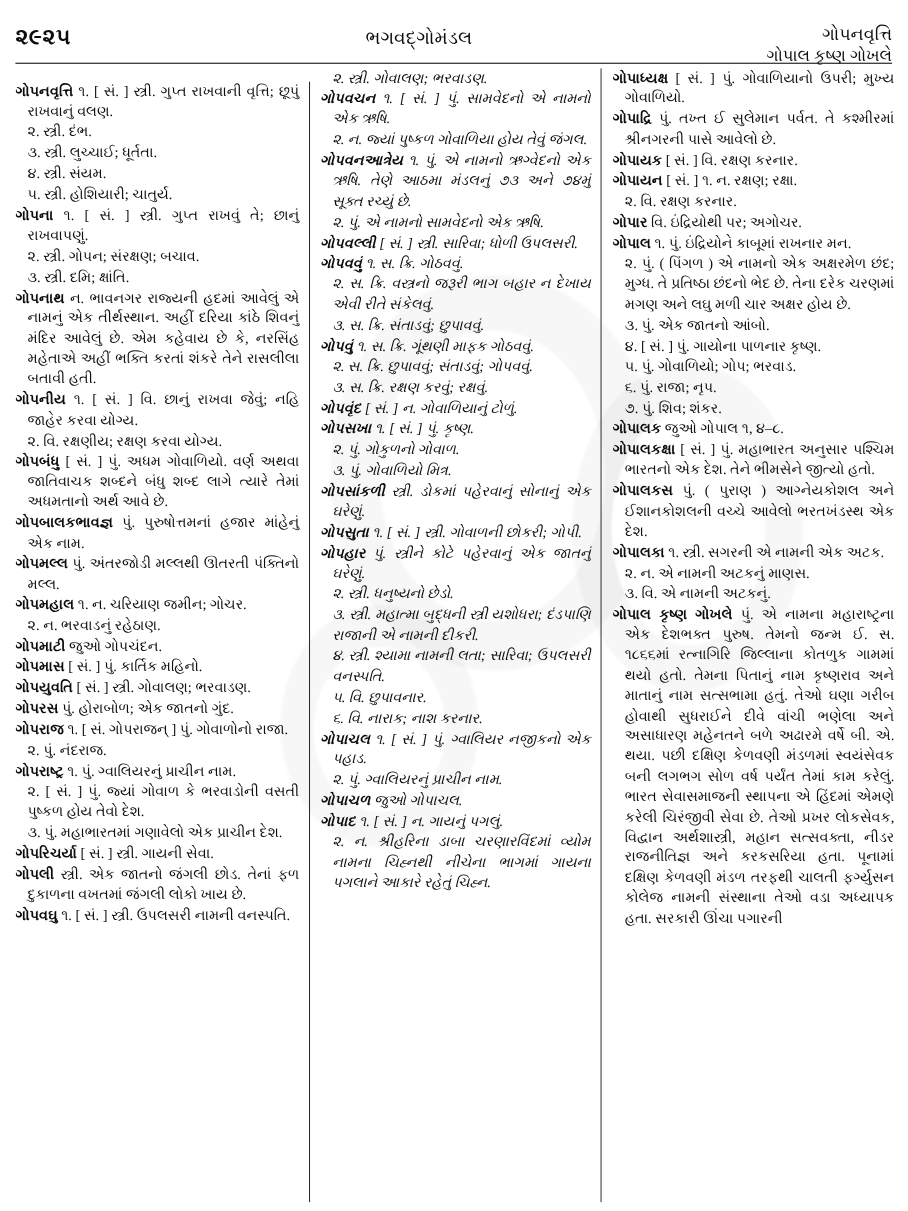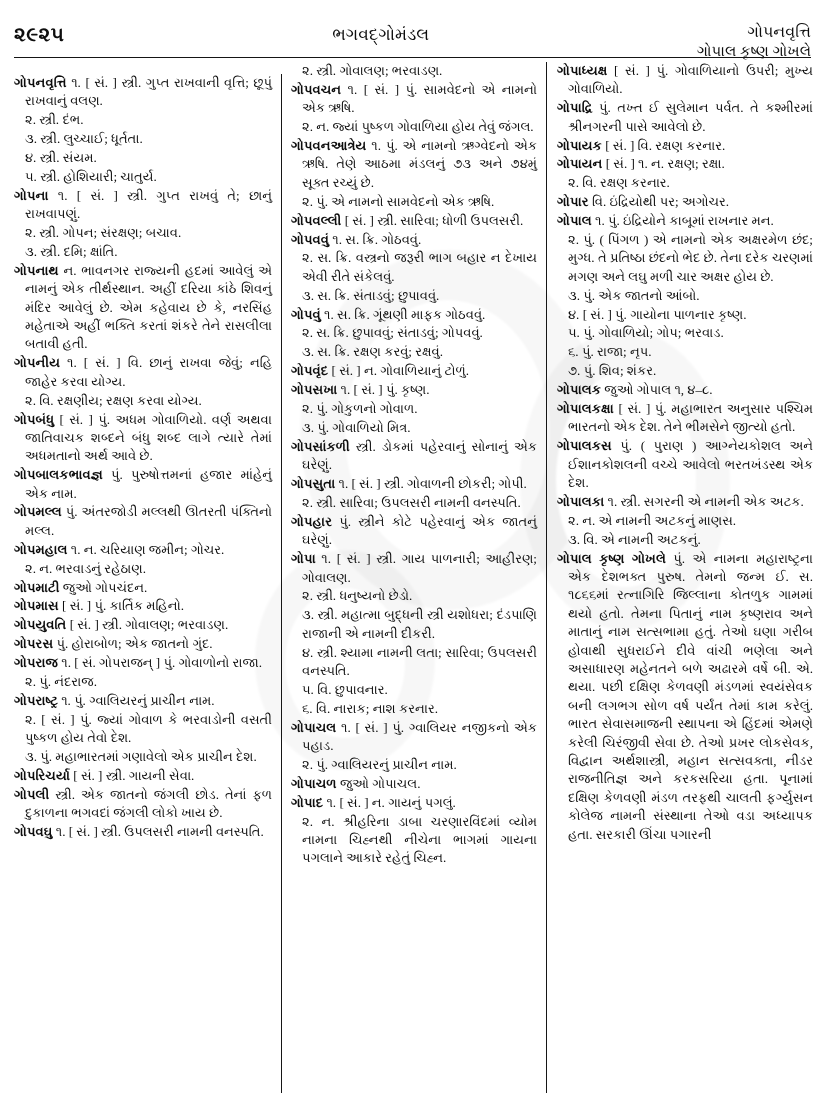--- a/index.html
+++ b/index.html
@@ -87,21 +87,21 @@
     right: 12px;
     bottom: 8px;
     display: flex;
   }
   .col {
     position: relative;
     box-sizing: border-box;
     overflow: hidden;
   }
   .col.c1 { width: 268px; padding-right: 10px; margin-top: 12px; }
-  .col.c2 { width: 265px; padding-left: 9px; padding-right: 10px; }
+  .col.c2 { width: 265px; padding-left: 9px; padding-right: 10px; font-style: italic; }
   .col.c3 { width: 266px; padding-left: 10px; }
   .col-div {
     position: absolute;
     top: 0;
     bottom: 0;
     width: 1px;
     background: #161616;
   }
   .col.c1 .col-div { right: 0; }
   .col.c2 .col-div { right: 0; }
@@ -172,21 +172,21 @@
         <p class="entry"><b>ગોપમાટી</b><span> જુઓ ગોપચંદન.</span></p>
         <p class="entry"><b>ગોપમાસ</b><span> [ સં. ] પું. કાર્તિક મહિનો.</span></p>
         <p class="entry"><b>ગોપયુવતિ</b><span> [ સં. ] સ્ત્રી. ગોવાલણ; ભરવાડણ.</span></p>
         <p class="entry"><b>ગોપરસ</b><span> પું. હોરાબોળ; એક જાતનો ગુંદ.</span></p>
         <p class="entry"><b>ગોપરાજ</b><span> ૧. [ સં. ગોપરાજન્ ] પું. ગોવાળોનો રાજા.</span></p>
         <p class="entry sub"><span>૨. પું. નંદરાજ.</span></p>
         <p class="entry"><b>ગોપરાષ્ટ્ર</b><span> ૧. પું. ગ્વાલિયરનું પ્રાચીન નામ.</span></p>
         <p class="entry sub"><span>૨. [ સં. ] પું. જ્યાં ગોવાળ કે ભરવાડોની વસતી પુષ્કળ હોય તેવો દેશ.</span></p>
         <p class="entry sub"><span>૩. પું. મહાભારતમાં ગણાવેલો એક પ્રાચીન દેશ.</span></p>
         <p class="entry"><b>ગોપરિચર્યા</b><span> [ સં. ] સ્ત્રી. ગાયની સેવા.</span></p>
-        <p class="entry"><b>ગોપલી</b><span> સ્ત્રી. એક જાતનો જંગલી છોડ. તેનાં ફળ દુકાળના ભગવદાં જંગલી લોકો ખાય છે.</span></p>
+        <p class="entry"><b>ગોપલી</b><span> સ્ત્રી. એક જાતનો જંગલી છોડ. તેનાં ફળ દુકાળના વખતમાં જંગલી લોકો ખાય છે.</span></p>
         <p class="entry"><b>ગોપવઘુ</b><span> ૧. [ સં. ] સ્ત્રી. ઉપલસરી નામની વનસ્પતિ.</span></p>
       </div>
     <div class="col c2" id="col-2">
       <div class="col-div"></div>
     <p class="entry sub"><span>૨. સ્ત્રી. ગોવાલણ; ભરવાડણ.</span></p>
         <p class="entry"><b>ગોપવચન</b><span> ૧. [ સં. ] પું. સામવેદનો એ નામનો એક ઋષિ.</span></p>
         <p class="entry sub"><span>૨. ન. જ્યાં પુષ્કળ ગોવાળિયા હોય તેવું જંગલ.</span></p>
         <p class="entry"><b>ગોપવનઆત્રેય</b><span> ૧. પું. એ નામનો ઋગ્વેદનો એક ઋષિ. તેણે આઠમા મંડલનું ૭૩ અને ૭૪મું સૂક્ત રચ્યું છે.</span></p>
         <p class="entry sub"><span>૨. પું. એ નામનો સામવેદનો એક ઋષિ.</span></p>
         <p class="entry"><b>ગોપવલ્લી</b><span> [ સં. ] સ્ત્રી. સારિવા; ધોળી ઉપલસરી.</span></p>
@@ -195,23 +195,21 @@
         <p class="entry sub"><span>૩. સ. ક્રિ. સંતાડવું; છુપાવવું.</span></p>
         <p class="entry"><b>ગોપવું</b><span> ૧. સ. ક્રિ. ગૂંથણી માફક ગોઠવવું.</span></p>
         <p class="entry sub"><span>૨. સ. ક્રિ. છુપાવવું; સંતાડવું; ગોપવવું.</span></p>
         <p class="entry sub"><span>૩. સ. ક્રિ. રક્ષણ કરવું; રક્ષવું.</span></p>
         <p class="entry"><b>ગોપવૃંદ</b><span> [ સં. ] ન. ગોવાળિયાનું ટોળું.</span></p>
         <p class="entry"><b>ગોપસખા</b><span> ૧. [ સં. ] પું. કૃષ્ણ.</span></p>
         <p class="entry sub"><span>૨. પું. ગોકુળનો ગોવાળ.</span></p>
         <p class="entry sub"><span>૩. પું. ગોવાળિયો મિત્ર.</span></p>
         <p class="entry"><b>ગોપસાંકળી</b><span> સ્ત્રી. ડોકમાં પહેરવાનું સોનાનું એક ઘરેણું.</span></p>
         <p class="entry"><b>ગોપસુતા</b><span> ૧. [ સં. ] સ્ત્રી. ગોવાળની છોકરી; ગોપી.</span></p>
-        <p class="entry sub"><span>૨. સ્ત્રી. સારિવા; ઉપલસરી નામની વનસ્પતિ.</span></p>
         <p class="entry"><b>ગોપહાર</b><span> પું. સ્ત્રીને કોટે પહેરવાનું એક જાતનું ઘરેણું.</span></p>
-        <p class="entry"><b>ગોપા</b><span> ૧. [ સં. ] સ્ત્રી. ગાય પાળનારી; આહીરણ; ગોવાલણ.</span></p>
         <p class="entry sub"><span>૨. સ્ત્રી. ધનુષ્યનો છેડો.</span></p>
         <p class="entry sub"><span>૩. સ્ત્રી. મહાત્મા બુદ્ધની સ્ત્રી યશોધરા; દંડપાણિ રાજાની એ નામની દીકરી.</span></p>
         <p class="entry sub"><span>૪. સ્ત્રી. શ્યામા નામની લતા; સારિવા; ઉપલસરી વનસ્પતિ.</span></p>
         <p class="entry sub"><span>૫. વિ. છુપાવનાર.</span></p>
         <p class="entry sub"><span>૬. વિ. નારાક; નાશ કરનાર.</span></p>
         <p class="entry"><b>ગોપાચલ</b><span> ૧. [ સં. ] પું. ગ્વાલિયર નજીકનો એક પહાડ.</span></p>
         <p class="entry sub"><span>૨. પું. ગ્વાલિયરનું પ્રાચીન નામ.</span></p>
         <p class="entry"><b>ગોપાચળ</b><span> જુઓ ગોપાચલ.</span></p>
         <p class="entry"><b>ગોપાદ</b><span> ૧. [ સં. ] ન. ગાયનું પગલું.</span></p>
         <p class="entry sub"><span>૨. ન. શ્રીહરિના ડાબા ચરણારવિંદમાં વ્યોમ નામના ચિહ્નથી નીચેના ભાગમાં ગાયના પગલાને આકારે રહેતું ચિહ્ન.</span></p>

